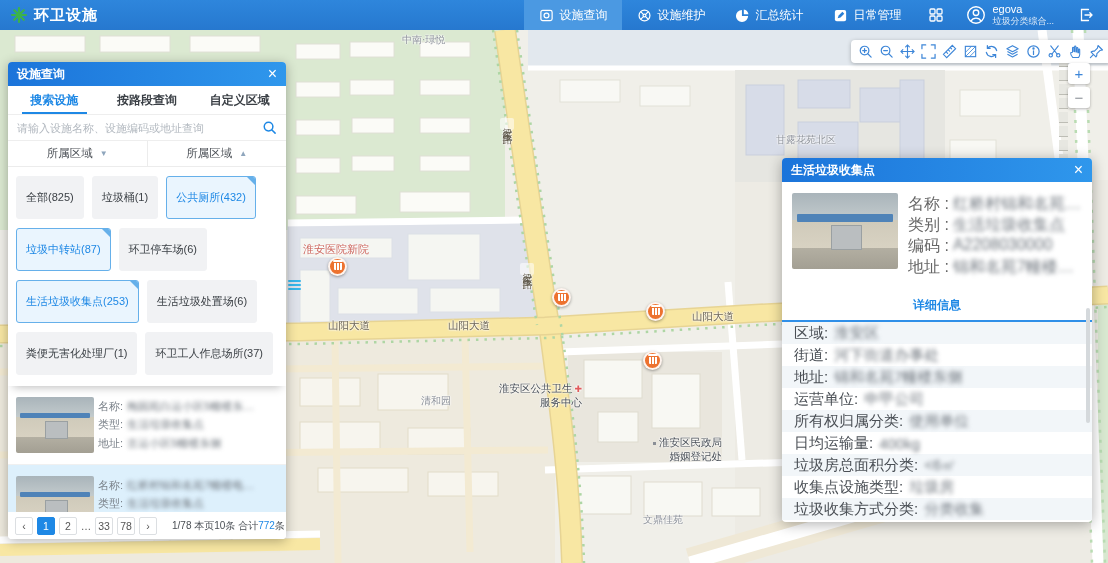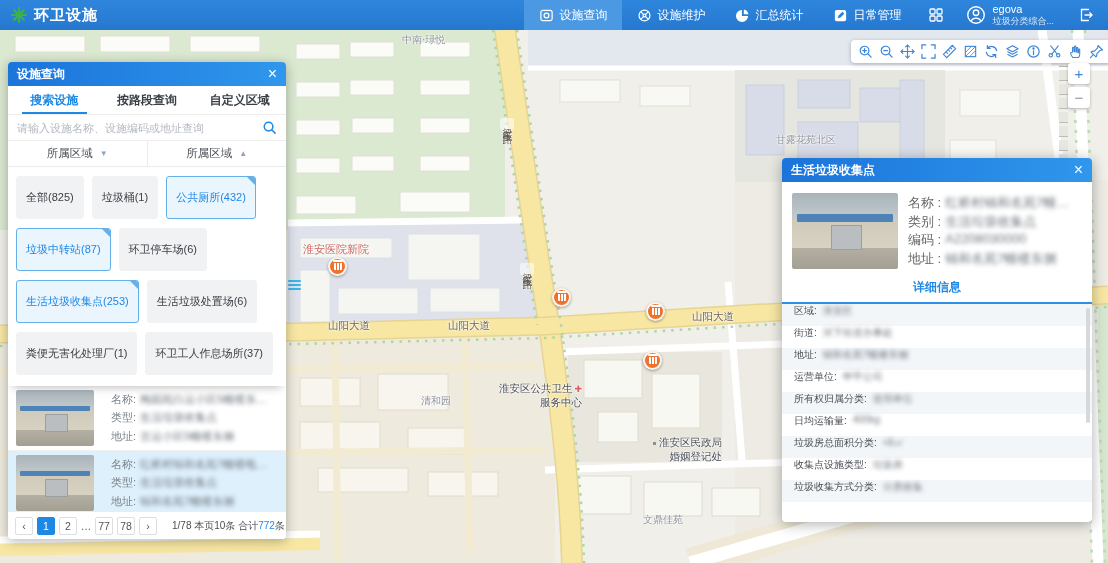--- a/index.html
+++ b/index.html
@@ -61,46 +61,46 @@
 .lp-search input::placeholder{color:#b3b9c0}
 .dd-heads{display:flex;height:26px;flex:none;border-bottom:1px solid #ececec}
 .dd-head{flex:1;display:flex;align-items:center;justify-content:center;gap:7px;font-size:11.5px;color:#4a4f55;cursor:pointer}
 .dd-head:first-child{border-right:1px solid #ececec}
 .caret{font-size:8px;color:#8fa6bd}
 .chips{flex:none;padding:9px 8px 11px;display:flex;flex-wrap:wrap;gap:9px 8px;box-shadow:0 6px 9px -5px rgba(0,0,0,.28);position:relative;z-index:2;background:#fff}
 .chip{position:relative;font-size:11px;color:#3c4146;background:#f1f2f4;border:1px solid #f1f2f4;border-radius:3px;padding:13px 9px;cursor:pointer;overflow:hidden;white-space:nowrap}
 .chip.sel{color:#1e88e5;background:#eaf5fe;border-color:#66b0ea}
 .chip.sel::after{content:"";position:absolute;top:0;right:0;border-top:8px solid #66b0ea;border-left:8px solid rgba(0,0,0,0)}
 .list{flex:1;overflow:hidden}
-.litem{display:flex;gap:17px;padding:4px 8px;border-bottom:1px solid #f0f0f0;cursor:pointer}
+.litem{display:flex;gap:4px;padding:11px 8px;border-bottom:1px solid #f0f0f0;cursor:pointer}
 .litem.sel{background:#ddf0fc}
 .thumb{width:78px;height:56px;flex:none}
 .li-rows{flex:1;display:flex;flex-direction:column;justify-content:space-around;font-size:11px;min-width:0}
 .li-row{display:flex;gap:4px;white-space:nowrap}
 .li-label{color:#7b828a;flex:none}
 .li-val{color:#6f767e;overflow:hidden;text-overflow:ellipsis}
 .blur{filter:blur(2px)}
 .pager{height:27px;flex:none;display:flex;align-items:center;gap:4px;padding:0 7px;font-size:10.5px;color:#555;background:#fff}
 .pg{min-width:18px;height:18px;border:1px solid #dcdfe2;border-radius:2px;display:flex;align-items:center;justify-content:center;background:#fff;cursor:pointer;font-size:10.5px;color:#555;padding:0 2px}
 .pg.active{background:#1e88e5;border-color:#1e88e5;color:#fff}
 .pg-dots{border:0;cursor:default;min-width:10px}
 .pg-info{margin-left:11px;white-space:nowrap;font-size:10px;color:#4a4f55}
 .pg-info .tot{color:#1e88e5}
 
 
 .rpanel{position:absolute;left:782px;top:158px;width:310px;height:364px;background:#fff;border-radius:4px;box-shadow:0 2px 14px rgba(0,0,0,.32);z-index:20;display:flex;flex-direction:column;overflow:hidden}
 .rp-body{padding:11px 10px 0;display:flex;gap:10px;flex:none}
 .rphoto{width:106px;height:76px;flex:none}
-.rp-rows{flex:1;min-width:0;display:flex;flex-direction:column;justify-content:space-between;font-size:13px;padding:1px 0}
+.rp-rows{flex:1;min-width:0;display:flex;flex-direction:column;justify-content:center;font-size:16px;padding:1px 0}
 .rp-row{display:flex;gap:4px;white-space:nowrap}
 .rp-label{color:#666;flex:none}
 .rp-val{color:#6f767e;overflow:hidden;text-overflow:ellipsis}
-.rp-tab{flex:none;margin-top:10px;text-align:center;font-size:12px;font-weight:bold;color:#1e88e5;padding-bottom:6px;border-bottom:2px solid #2f8fe8;cursor:pointer}
+.rp-tab{flex:none;margin-top:18px;text-align:center;font-size:12px;font-weight:bold;color:#1e88e5;padding-bottom:6px;border-bottom:2px solid #2f8fe8;cursor:pointer}
 .details{flex:1}
-.d-row{height:22px;display:flex;align-items:flex-start;padding:0 12px;font-size:10px;gap:6px;white-space:nowrap}
+.d-row{height:22px;display:flex;align-items:center;padding:0 12px;font-size:15px;gap:6px;white-space:nowrap}
 .d-row:nth-child(odd){background:#f2f6f9}
 .d-label{color:#4a4f55;flex:none}
 .d-val{color:#6f767e}
 .rp-scroll{position:absolute;right:2px;top:150px;width:4px;height:115px;background:#d5d9dc;border-radius:2px;cursor:pointer}
 </style>
 </head>
 <body>
 
 <div class="map">
   <svg class="base" viewBox="0 0 1108 533">
@@ -479,21 +479,21 @@
         
         
       </div>
     </div>
   </div>
   <div class="pager">
     <span class="pg">‹</span>
     <span class="pg active">1</span>
     <span class="pg">2</span>
     <span class="pg pg-dots">…</span>
-    <span class="pg">77</span>
+    <span class="pg">33</span>
     <span class="pg">78</span>
     <span class="pg">›</span>
     <span class="pg-info">
       <span>1/78</span>
       <span>本页10条</span>
       <span>合计</span><span class="tot">772</span><span>条</span>
     </span>
   </div>
 </div>
 

